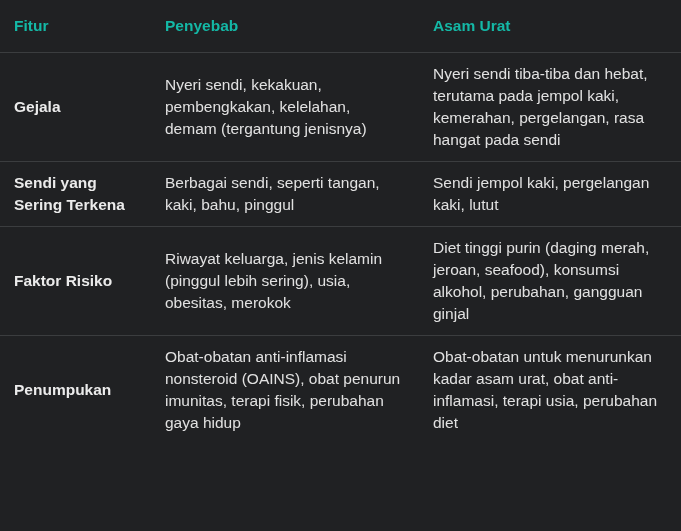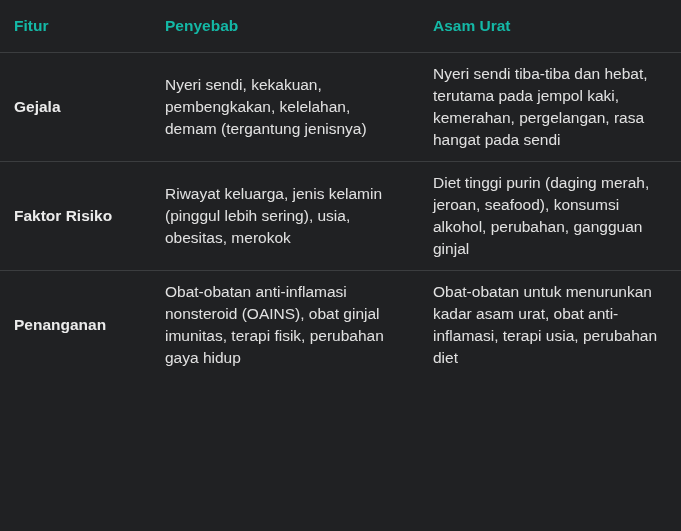--- a/index.html
+++ b/index.html
@@ -62,23 +62,28 @@
       <th>Asam Urat</th>
     </tr>
   </thead>
   <tbody>
     <tr>
       <th class="rowlabel">Gejala</th>
       <td>Nyeri sendi, kekakuan, pembengkakan, kelelahan, demam (tergantung jenisnya)</td>
       <td>Nyeri sendi tiba-tiba dan hebat, terutama pada jempol kaki, kemerahan, pergelangan, rasa hangat pada sendi</td>
     </tr>
     <tr>
+      <th class="rowlabel">Sendi yang Sering Terkena</th>
+      <td>Berbagai sendi, seperti tangan, kaki, bahu, pinggul</td>
+      <td>Sendi jempol kaki, pergelangan kaki, lutut</td>
+    </tr>
+    <tr>
       <th class="rowlabel">Faktor Risiko</th>
       <td>Riwayat keluarga, jenis kelamin (pinggul lebih sering), usia, obesitas, merokok</td>
       <td>Diet tinggi purin (daging merah, jeroan, seafood), konsumsi alkohol, perubahan, gangguan ginjal</td>
     </tr>
     <tr>
-      <th class="rowlabel">Penanganan</th>
-      <td>Obat-obatan anti-inflamasi nonsteroid (OAINS), obat ginjal imunitas, terapi fisik, perubahan gaya hidup</td>
+      <th class="rowlabel">Penumpukan</th>
+      <td>Obat-obatan anti-inflamasi nonsteroid (OAINS), obat penurun imunitas, terapi fisik, perubahan gaya hidup</td>
       <td>Obat-obatan untuk menurunkan kadar asam urat, obat anti-inflamasi, terapi usia, perubahan diet</td>
     </tr>
   </tbody>
 </table>
 
 </body></html>

